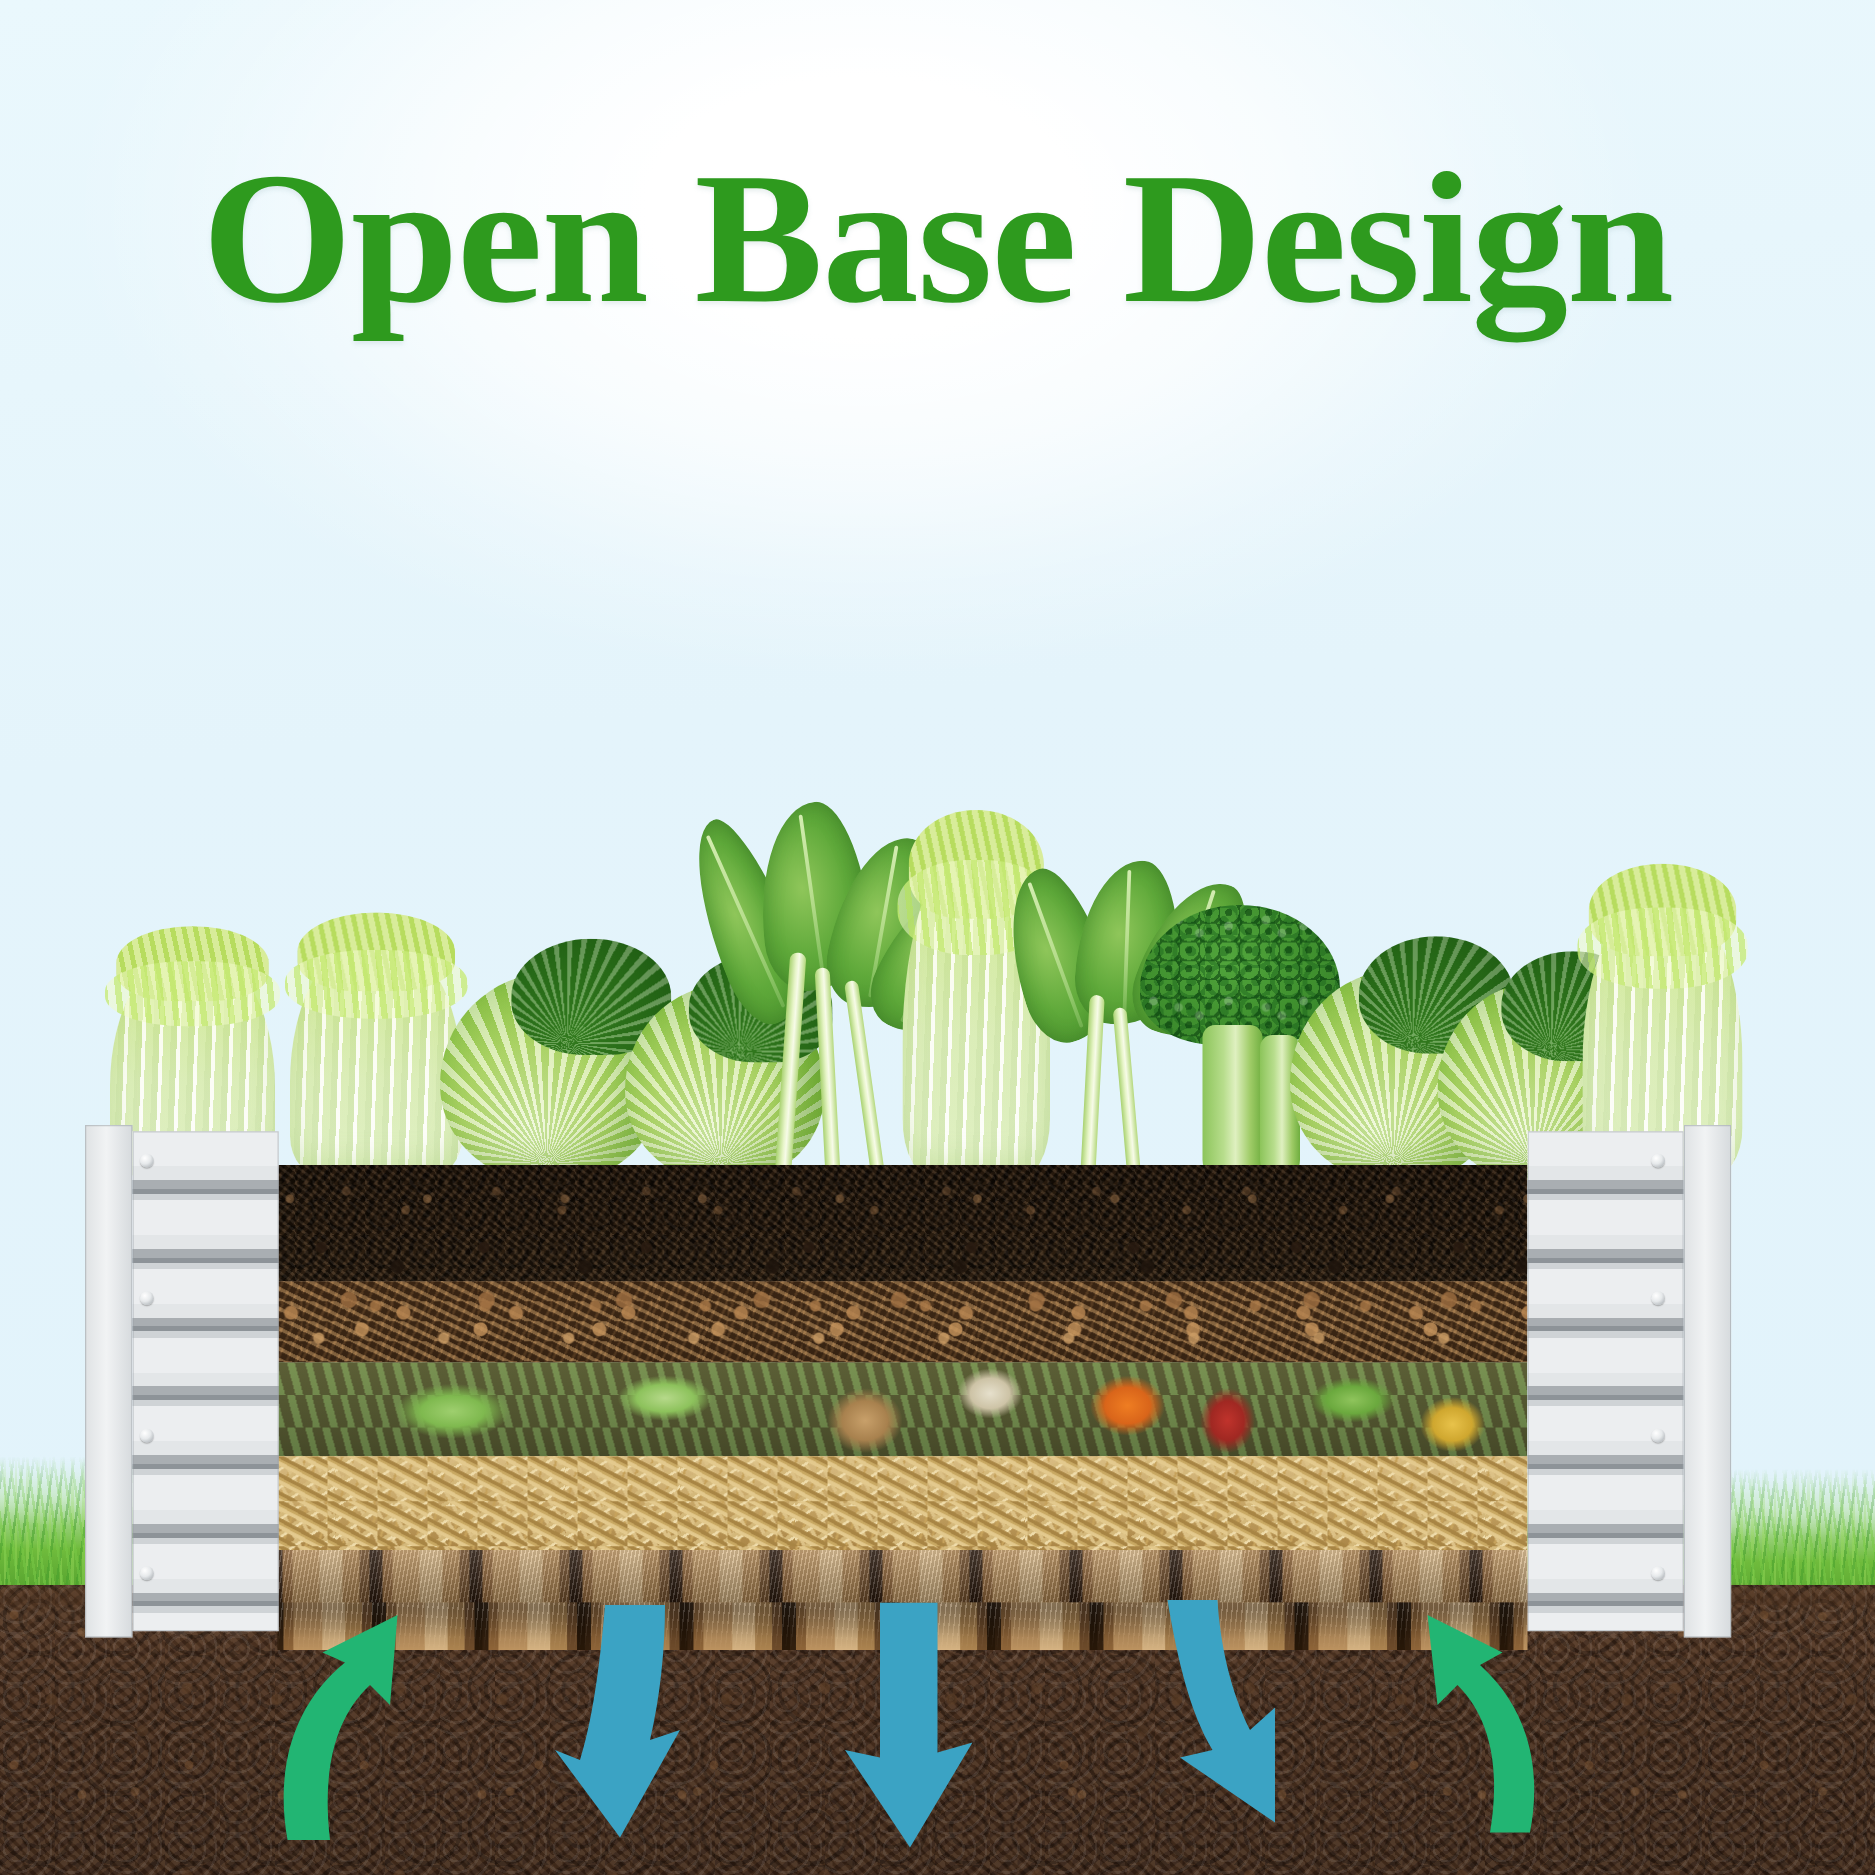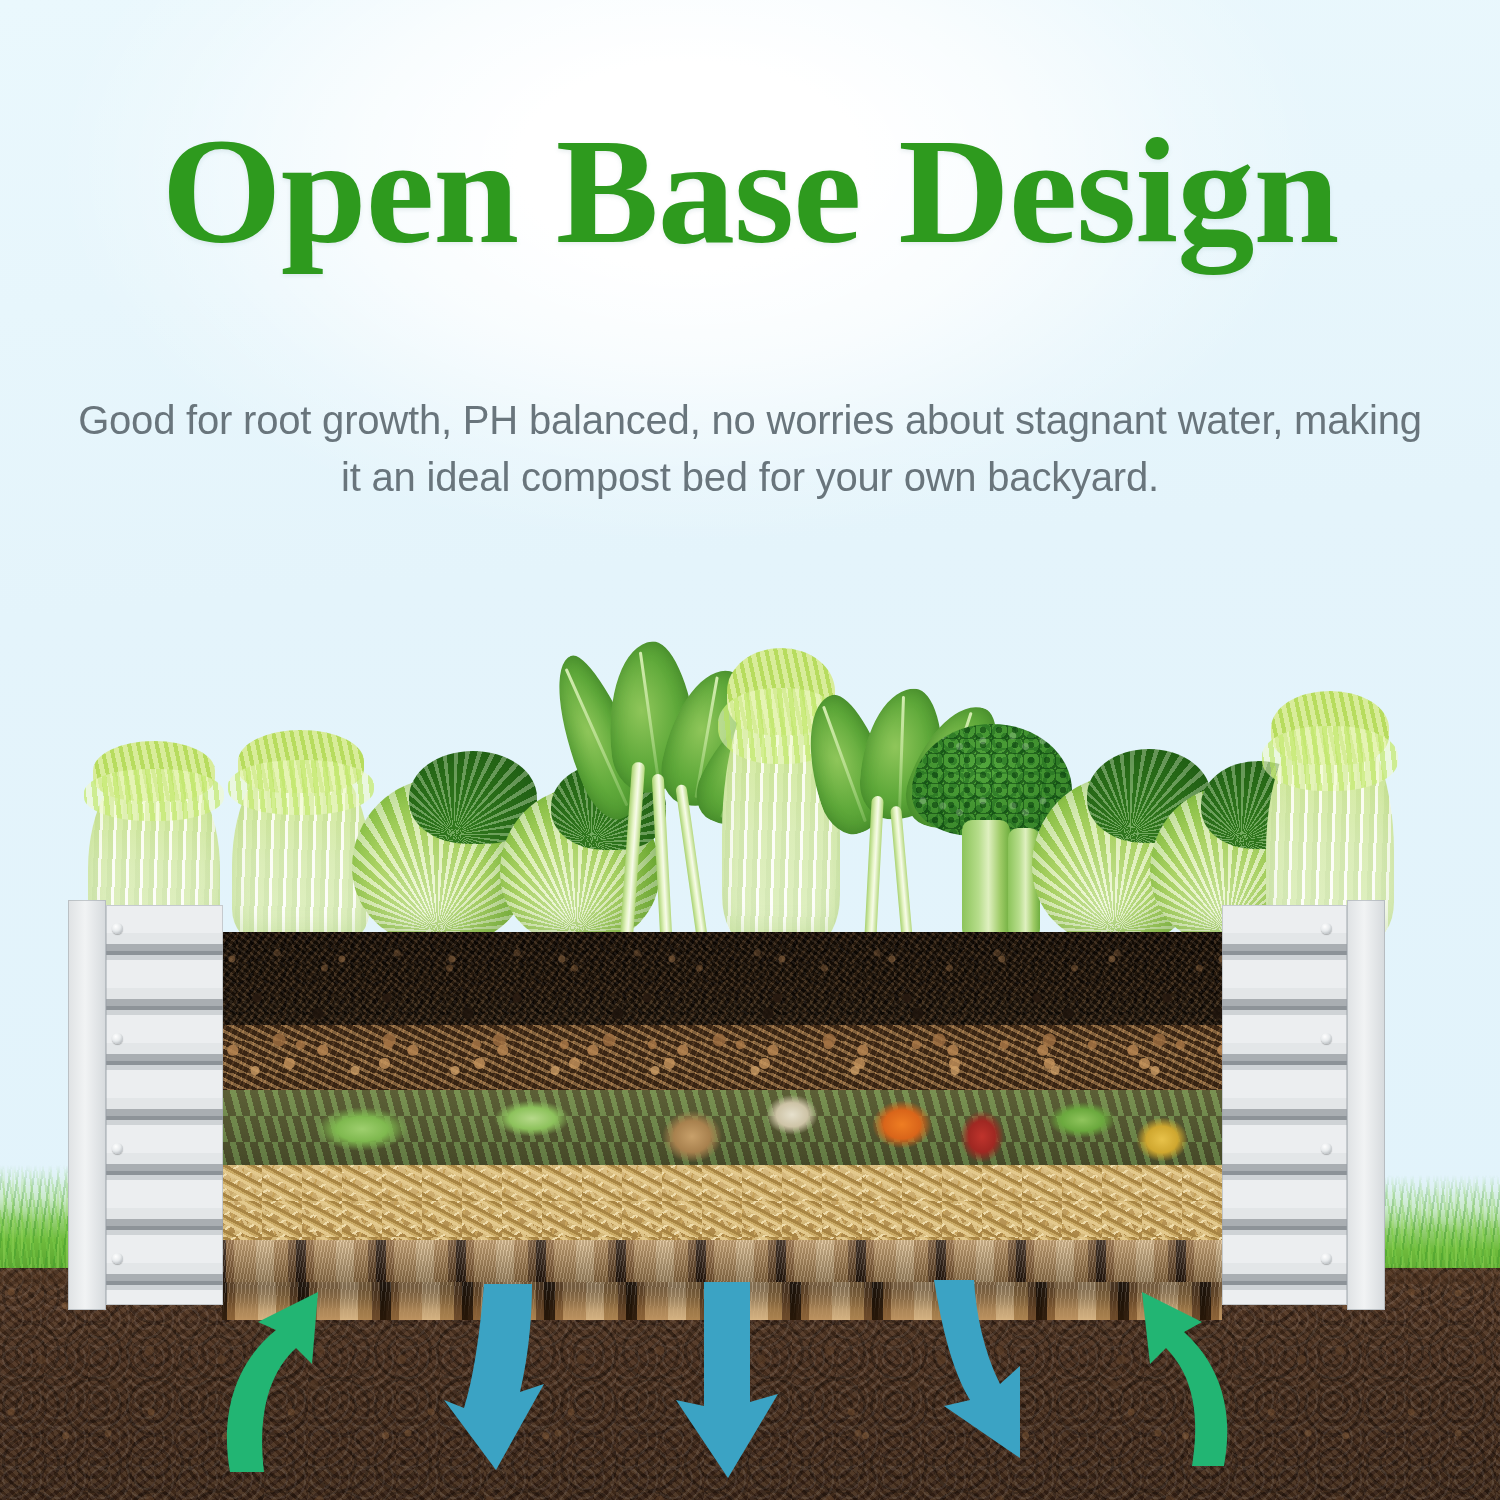--- a/index.html
+++ b/index.html
@@ -284,21 +284,20 @@
     position:absolute;border-radius:6px;
     background:linear-gradient(90deg,#a9d271 0%,#e7f5c8 40%,#f7fbe8 58%,#b4d87d 100%);
   }
 </style>
 </head>
 <body>
 
 <div id="stage">
 
   <div class="title">Open Base Design</div>
-  <div class="subtitle">Good for root growth, PH balanced, no worries about stagnant water, making it an ideal compost bed for your own backyard.</div>
 
   <div class="grass grass-left"></div>
   <div class="grass grass-right"></div>
   <div class="ground-soil"></div>
 
   <div>
 
     <div class="veg napa" style="left:88px;top:758px;width:132px;height:185px;"></div>
 
     <div class="veg napa" style="left:232px;top:748px;width:138px;height:196px;"></div>

